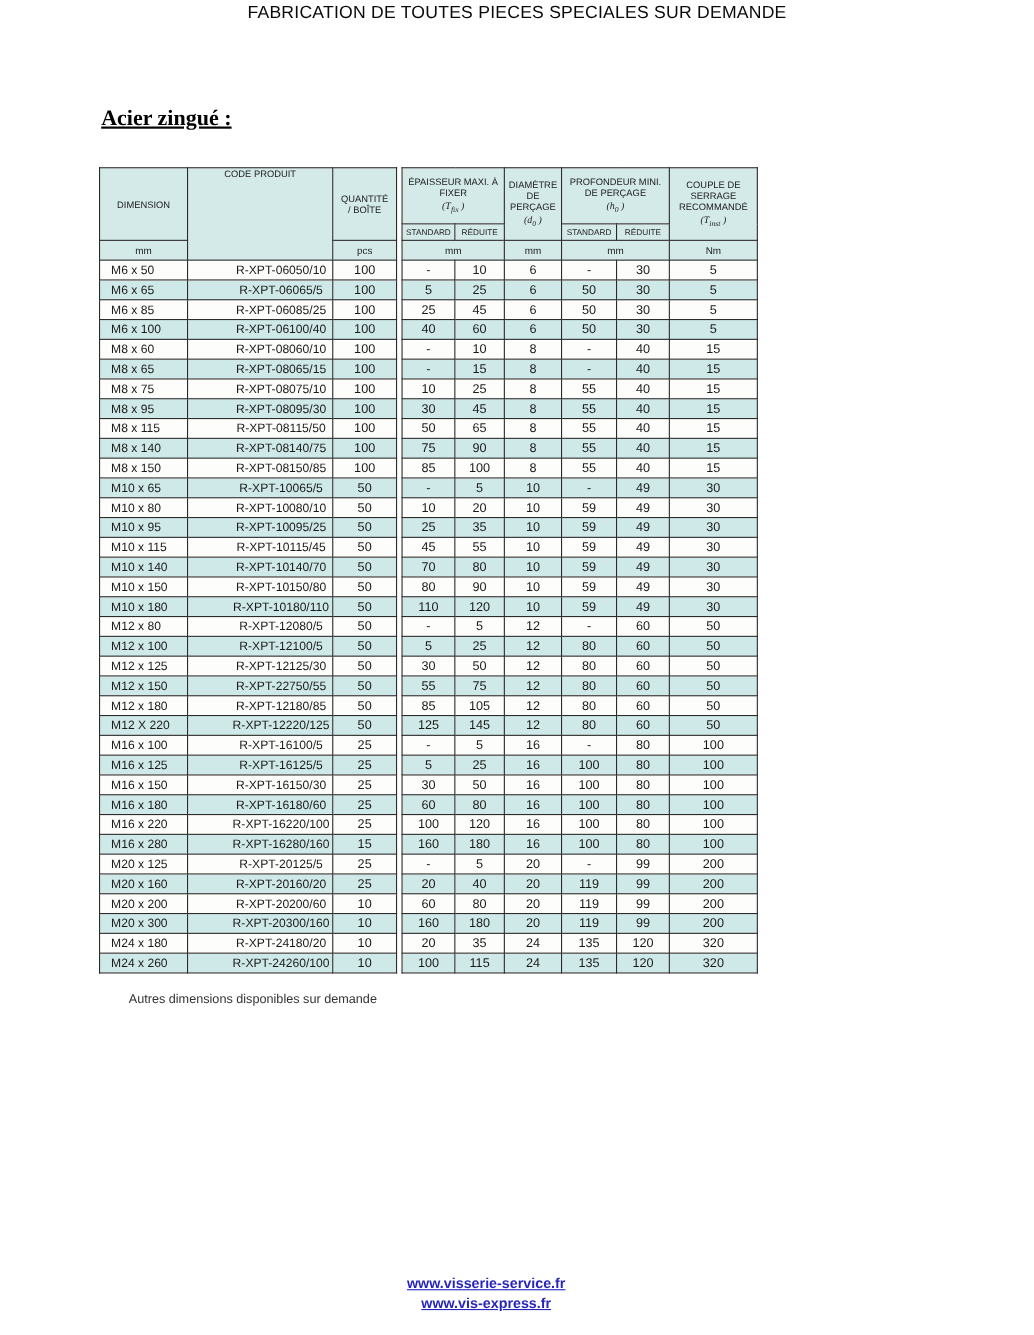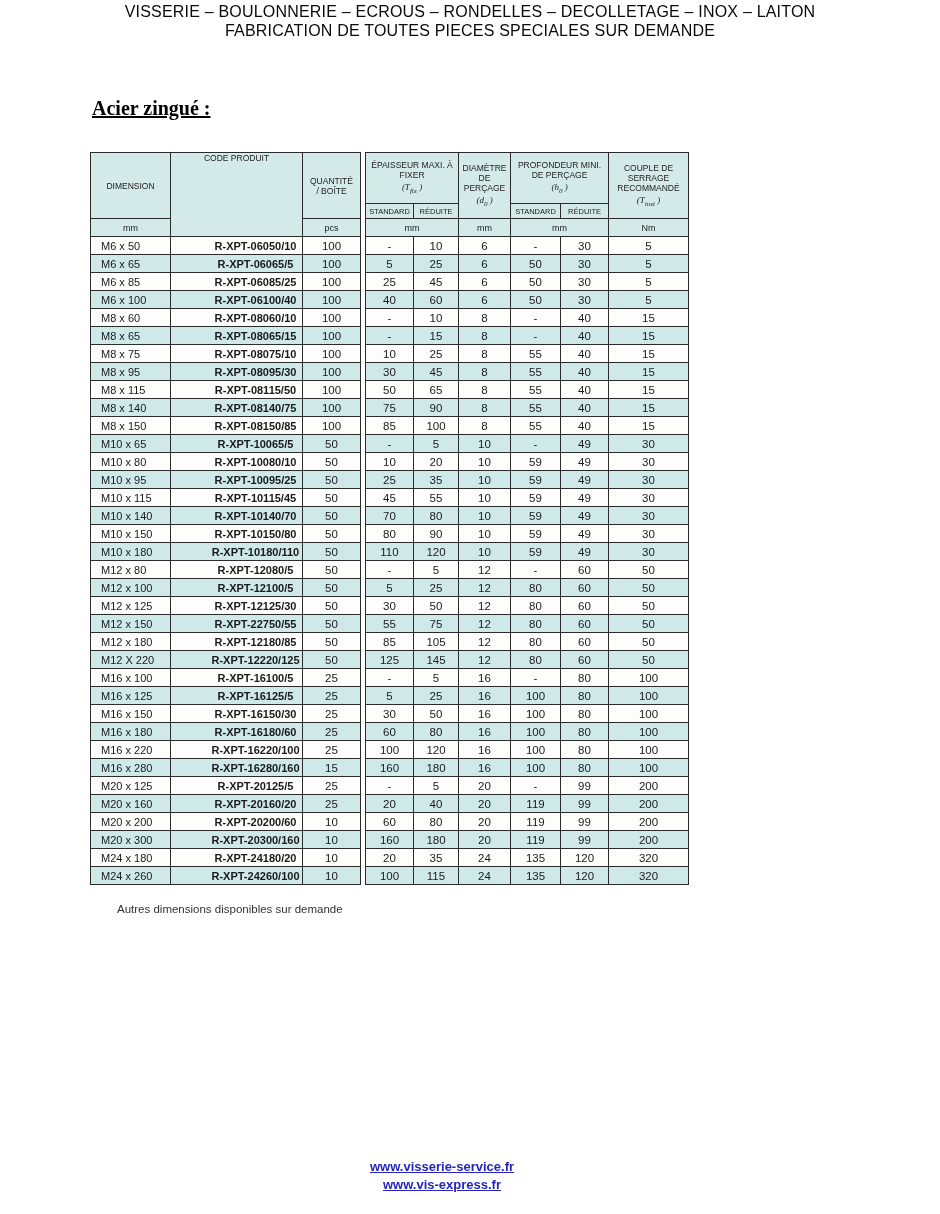--- a/index.html
+++ b/index.html
@@ -66,42 +66,41 @@
   .hrowB-left th { font-size: 9px; }
   tbody tr { height: 18px; }
   tbody td {
     font-size: 11.5px;
     line-height: 16px;
     color: #1a1a1a;
     background: #fdfdfc;
   }
   tbody tr.stripe td { background: #cfe8e8; }
   td.dim  { text-align: left; padding-left: 10px; font-size: 11px; }
-  td.code { font-weight: bold; font-size: 11px; padding-left: 38px; }
+  td.code { font-weight: normal; font-size: 11px; padding-left: 38px; }
   .footnote {
     position: absolute; top: 903px; left: 117px;
     font-size: 11.5px; color: #333;
   }
   .links {
     position: absolute; top: 1158px; left: 0; width: 884px;
     text-align: center;
   }
   .links a {
     display: block;
     font-size: 13px; line-height: 18px;
     font-weight: bold;
     color: #2525bd;
     text-decoration: underline;
   }
 </style>
 </head>
 <body>
 
 <div class="top-header">
-  <div>VISSERIE – BOULONNERIE – ECROUS – RONDELLES – DECOLLETAGE – INOX – LAITON</div>
   <div>FABRICATION DE TOUTES PIECES SPECIALES SUR DEMANDE</div>
 </div>
 
 <div class="section-title">Acier zingué :</div>
 
 <div class="table-wrap">
 
   <table style="width:270px;">
     <colgroup>
         <col style="width:80px">

